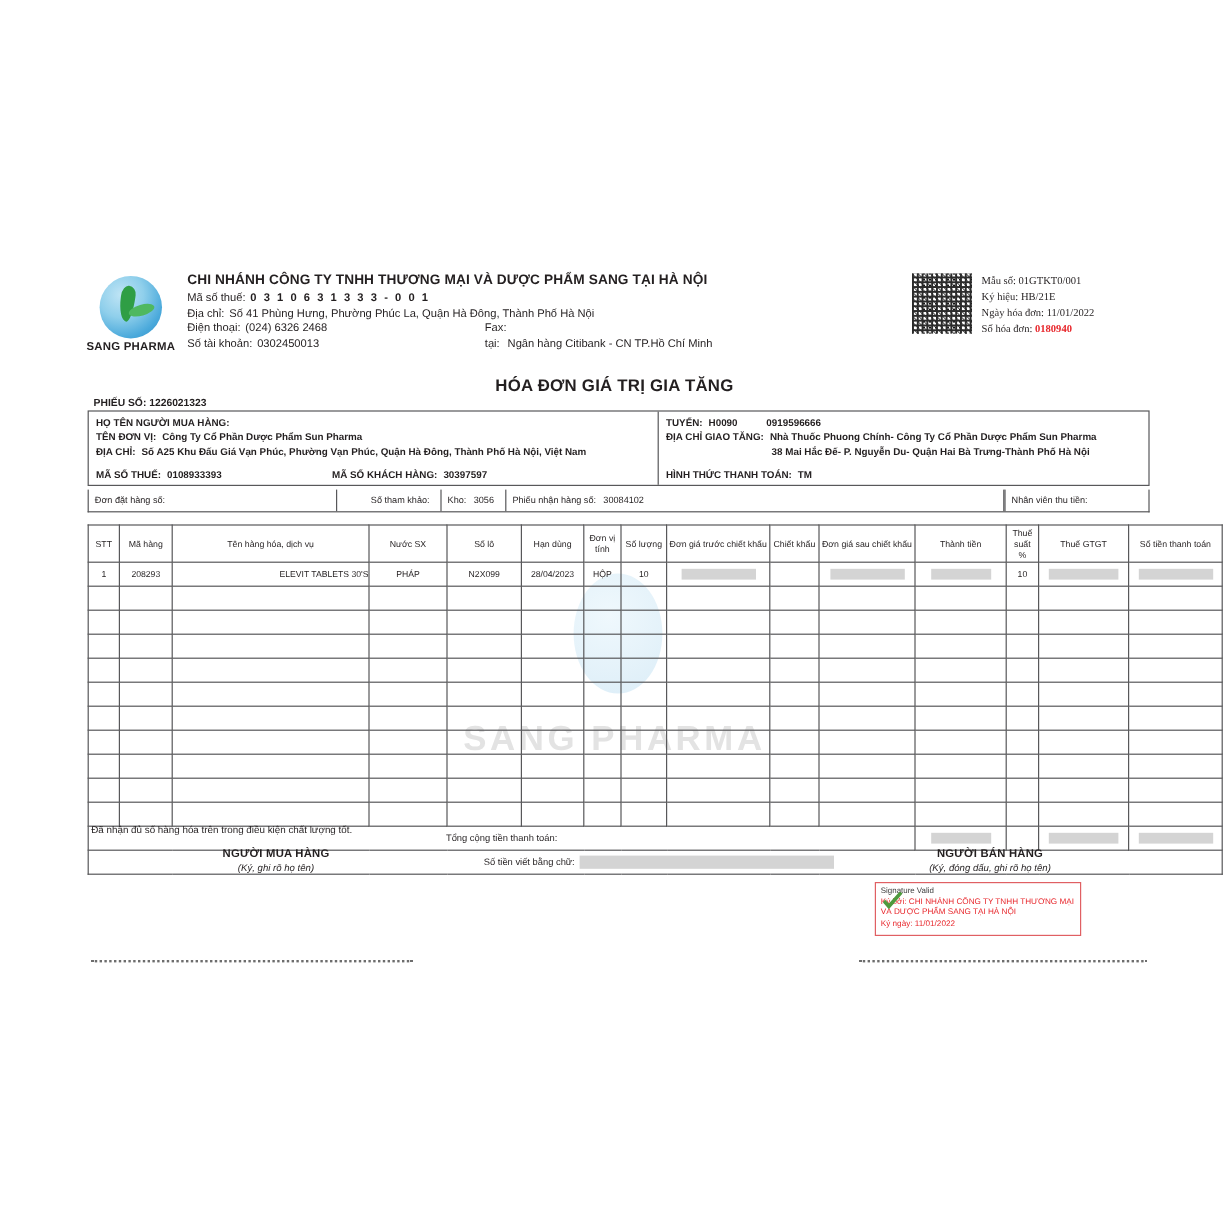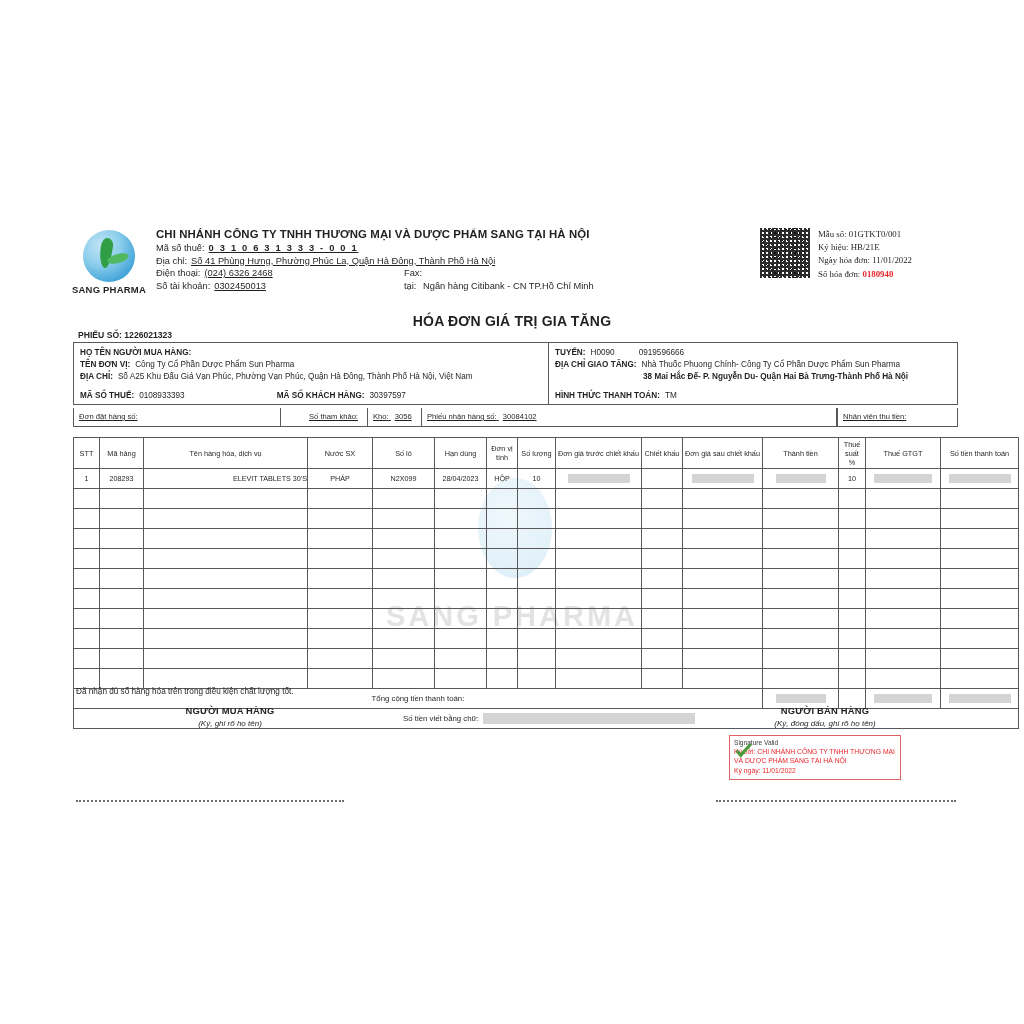--- a/index.html
+++ b/index.html
@@ -76,21 +76,21 @@
     font-weight: bold;
     letter-spacing: .1px;
     margin-bottom: 2px;
   }
   .co-line {
     font-size: 9.3px;
     line-height: 12.6px;
     display: flex;
   }
   .co-lbl { white-space: nowrap; }
-  .co-val { margin-left: 4px; text-decoration: underline; }
+  .co-val { margin-left: 4px; }
   .co-val.spaced { letter-spacing: 1.7px; font-weight: bold; }
   .co-col2 { position: absolute; left: 248px; }
   .co-row { position: relative; }
 
   
   .meta {
     position: absolute;
     left: 760px; top: 228px;
     display: flex;
     align-items: flex-start;
@@ -135,21 +135,21 @@
     width: 885px;
     border: 1px solid #58585a;
     box-sizing: border-box;
     display: flex;
     font-size: 8.2px;
   }
   .info-left  { width: 474px; box-sizing: border-box; padding: 4px 6px 2px 6px; }
   .info-right { flex: 1; box-sizing: border-box; padding: 4px 6px 2px 6px; border-left: 1px solid #58585a; }
   .ir { line-height: 12.2px; display: flex; }
   .ir .k { font-weight: bold; white-space: nowrap; }
-  .ir .v { margin-left: 5px; font-weight: normal; }
+  .ir .v { margin-left: 5px; font-weight: bold; }
   .ir-ind { padding-left: 88px; line-height: 12.2px; font-weight: bold; }
   .two-col { display: flex; }
   .two-col .c2 { margin-left: 92px; }
   .gap { height: 6px; }
 
   
   .subrow {
     position: absolute;
     left: 73px; top: 408px;
     width: 885px; height: 19px;
@@ -158,21 +158,20 @@
     box-sizing: border-box;
     display: flex;
     font-size: 7.6px;
   }
   .subrow .cell {
     box-sizing: border-box;
     padding: 4px 5px 0 5px;
     border-right: 1px solid #58585a;
     white-space: nowrap;
     overflow: hidden;
-    text-decoration: underline;
   }
   .subrow .cell:last-child { border-right: none; }
   .sc1 { width: 207px; }
   .sc2 { width: 64px; margin-left: 23px; }
   .sc3 { width: 54px; }
   .sc4 { flex: 1; }
   .sc5 { width: 120px; border-left: 1px solid #58585a; }
   .subrow .cell .k { }
   .subrow .cell .v { margin-left: 4px; }
 

